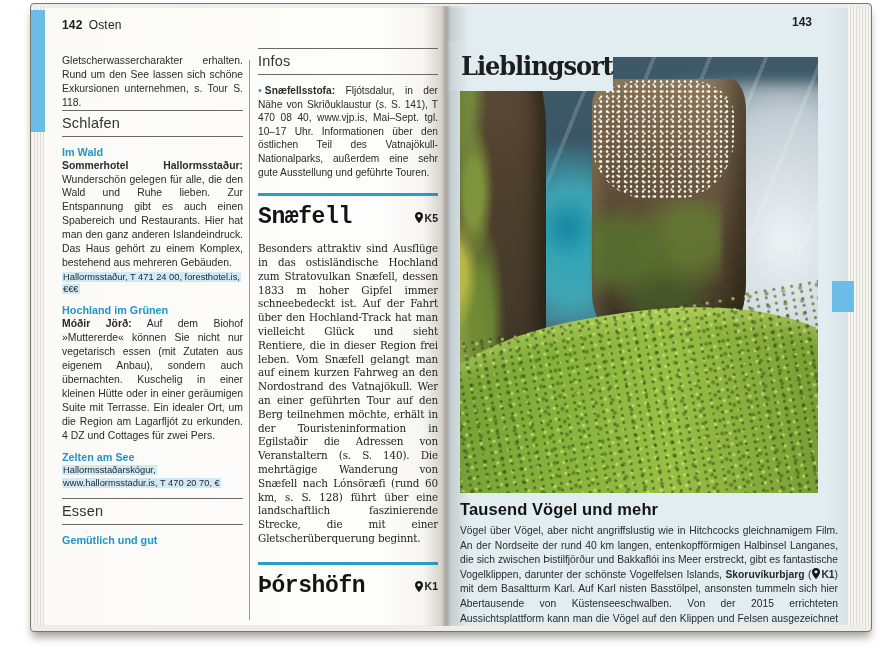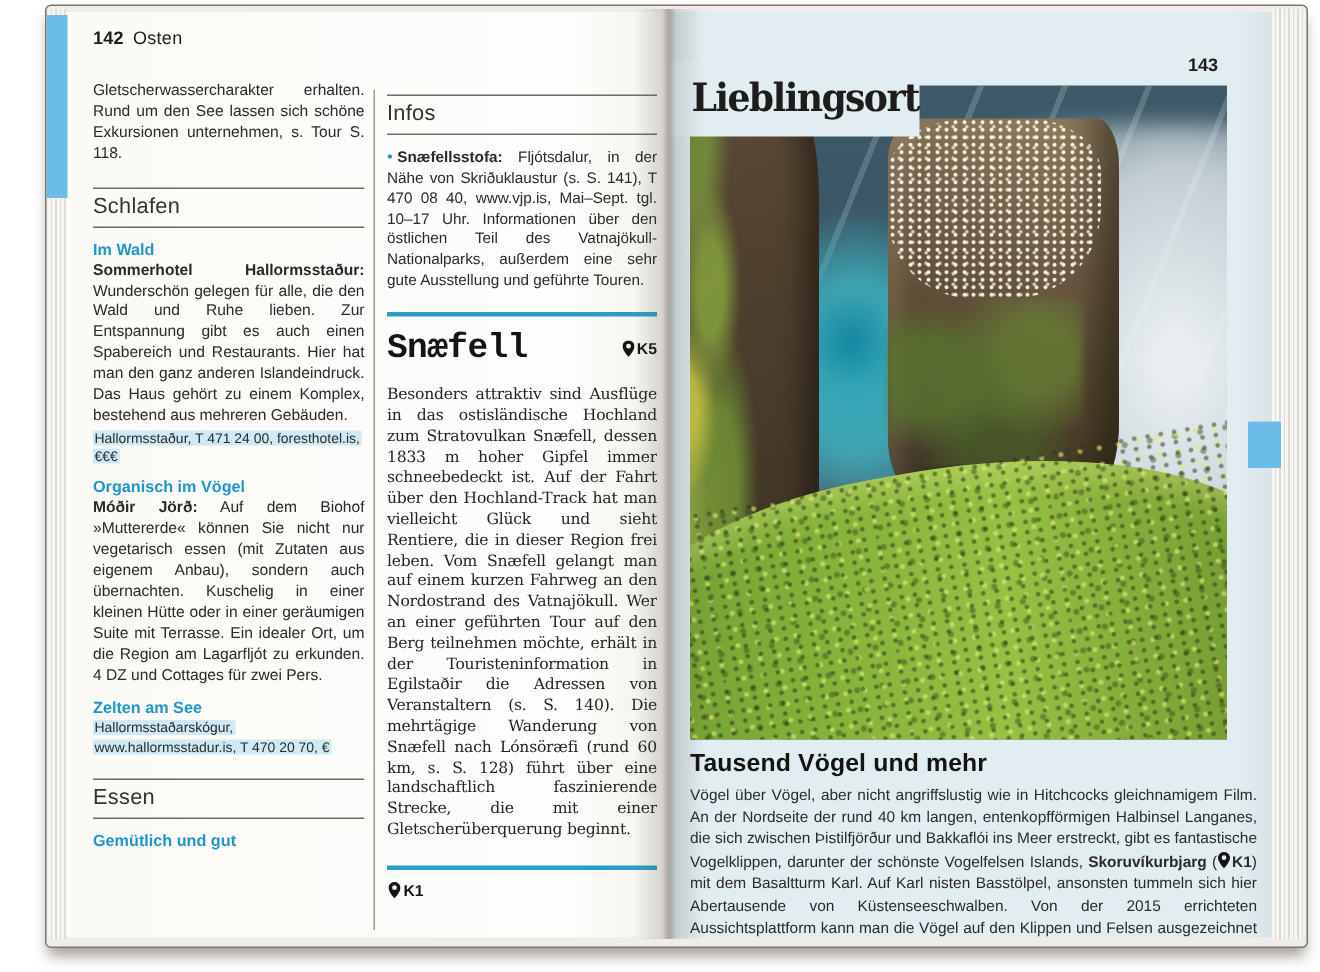--- a/index.html
+++ b/index.html
@@ -38,21 +38,21 @@
   
   .runhead{position:absolute;left:18px;top:10px;font-size:12px;letter-spacing:.2px;}
   .runhead .num{font-weight:bold;margin-right:6px;}
   .col{position:absolute;top:40px;height:575px;overflow:hidden;}
   .col1{left:18px;width:181px;}
   .col2{left:214px;width:180px;}
   .vdivider{position:absolute;left:205px;top:52px;height:560px;width:1px;background:#9a9a96;}
 
   .sans{font-size:10.4px;line-height:13.9px;text-align:justify;color:#2a2a28;}
   .intro{margin-top:6px;}
-  .sec-head{margin-top:15px;margin-bottom:9px;border-top:1px solid var(--rule);
+  .sec-head{margin-bottom:9px;border-top:1px solid var(--rule);
     border-bottom:1px solid var(--rule);padding:4px 0 5px 0;font-size:14.5px;
     color:#33332f;letter-spacing:.2px;}
   .entry{margin-bottom:9px;}
   .cat{color:var(--accent);font-weight:bold;font-size:10.8px;margin-bottom:1px;}
   .ename{font-weight:bold;}
   .contact{font-size:9.3px;line-height:12.2px;margin-top:1px;color:#2a2a28;text-align:left;}
   .hl{background:var(--hl);box-decoration-break:clone;-webkit-box-decoration-break:clone;padding:0 1px;}
 
   .info-text{font-size:10.2px;line-height:13.6px;margin-bottom:14px;}
   .bullet{color:var(--accent);font-size:11px;margin-right:3px;}
@@ -61,21 +61,21 @@
   .cyan-rule{height:3px;background:#2b9cc6;margin-bottom:8px;}
   .art-head{display:flex;align-items:baseline;justify-content:space-between;margin-bottom:12px;}
   .art-title{font-family:Liberation Mono, monospace;font-weight:bold;font-size:23px;
     letter-spacing:-.4px;color:#141412;}
   .gridref{font-size:10.5px;font-weight:bold;display:flex;align-items:center;gap:1px;color:#141412;}
   .serifbody{font-family:"DejaVu Serif",serif;font-size:10.4px;line-height:13.8px;
     text-align:justify;color:#232321;letter-spacing:-.15px;}
   .art2{margin-top:16px;}
 
   
-  .pagenum-right{position:absolute;left:345px;top:28px;font-size:12px;font-weight:bold;}
+  .pagenum-right{position:absolute;left:345px;top:7px;font-size:12px;font-weight:bold;}
   .banner{position:absolute;left:0;top:33px;width:166px;height:50px;background:var(--pageblue);
     z-index:3;display:flex;align-items:center;padding-left:14px;}
   .banner span{font-family:"DejaVu Serif",serif;font-weight:bold;font-size:26px;
     letter-spacing:-1.2px;white-space:nowrap;transform:scaleX(.93);transform-origin:left center;}
   .photo{position:absolute;left:13px;top:49px;width:358px;height:436px;overflow:hidden;
     background:linear-gradient(180deg,#3e5a68 0%,#395464 34%,#4c6675 70%,#5d7683 100%);z-index:2;}
   .photo>div{position:absolute;}
   .sea-streaks{left:0;top:0;width:100%;height:46%;opacity:.55;
     background:repeating-linear-gradient(112deg,rgba(255,255,255,0) 0 22px,
       rgba(230,238,242,.35) 22px 26px,rgba(255,255,255,0) 26px 52px);}
@@ -151,21 +151,21 @@
         <span>Schlafen</span>
       </div>
 
       <div class="entry">
         <div class="cat">Im Wald</div>
         <p class="sans"><b class="ename">Sommerhotel Hallormsstaður:</b> <span>Wunderschön gelegen für alle, die den Wald und Ruhe lieben. Zur Entspannung gibt es auch einen Spabereich und Restaurants. Hier hat man den ganz anderen Islandeindruck. Das Haus gehört zu einem Komplex, bestehend aus mehreren Gebäuden.</span></p>
         <p class="contact"><span class="hl">Hallormsstaður, T 471 24 00, foresthotel.is, €€€</span></p>
       </div>
 
       <div class="entry">
-        <div class="cat">Organisch im Vögel</div>
+        <div class="cat">Hochland im Grünen</div>
         <p class="sans"><b class="ename">Móðir Jörð:</b> <span>Auf dem Biohof »Muttererde« können Sie nicht nur vegetarisch essen (mit Zutaten aus eigenem Anbau), sondern auch übernachten. Kuschelig in einer kleinen Hütte oder in einer geräumigen Suite mit Terrasse. Ein idealer Ort, um die Region am Lagarfljót zu erkunden. 4 DZ und Cottages für zwei Pers.</span></p>
       </div>
 
       <div class="entry">
         <div class="cat">Zelten am See</div>
         <p class="contact"><span class="hl">Hallormsstaðarskógur, www.hallormsstadur.is, T 470 20 70, €</span></p>
       </div>
 
       <div class="sec-head">
         <span>Essen</span>
@@ -195,20 +195,21 @@
               </svg>
             <span>K5</span>
           </span>
         </div>
         <p class="serifbody">Besonders attraktiv sind Ausflüge in das ostisländische Hochland zum Stratovulkan Snæfell, dessen 1833 m hoher Gipfel immer schneebedeckt ist. Auf der Fahrt über den Hochland-Track hat man vielleicht Glück und sieht Rentiere, die in dieser Region frei leben. Vom Snæfell gelangt man auf einem kurzen Fahrweg an den Nordostrand des Vatnajökull. Wer an einer geführten Tour auf den Berg teilnehmen möchte, erhält in der Touristeninformation in Egilstaðir die Adressen von Veranstaltern (s. S. 140). Die mehrtägige Wanderung von Snæfell nach Lónsöræfi (rund 60 km, s. S. 128) führt über eine landschaftlich faszinierende Strecke, die mit einer Gletscherüberquerung beginnt.</p>
       </div>
 
       <div class="article art2">
         <div class="cyan-rule"></div>
         <div class="art-head">
+          <span class="art-title">Þórshöfn</span>
           <span class="gridref">
             <svg class="pin" width="8" height="11" viewBox="0 0 8 11">
                 <path fill="#141412" d="M4 0C1.8 0 0 1.7 0 3.9 0 6.8 4 11 4 11s4-4.2 4-7.1C8 1.7 6.2 0 4 0zm0 5.4A1.6 1.6 0 1 1 4 2.2a1.6 1.6 0 0 1 0 3.2z"></path>
               </svg>
             <span>K1</span>
           </span>
         </div>
 
       </div>
     </div>

